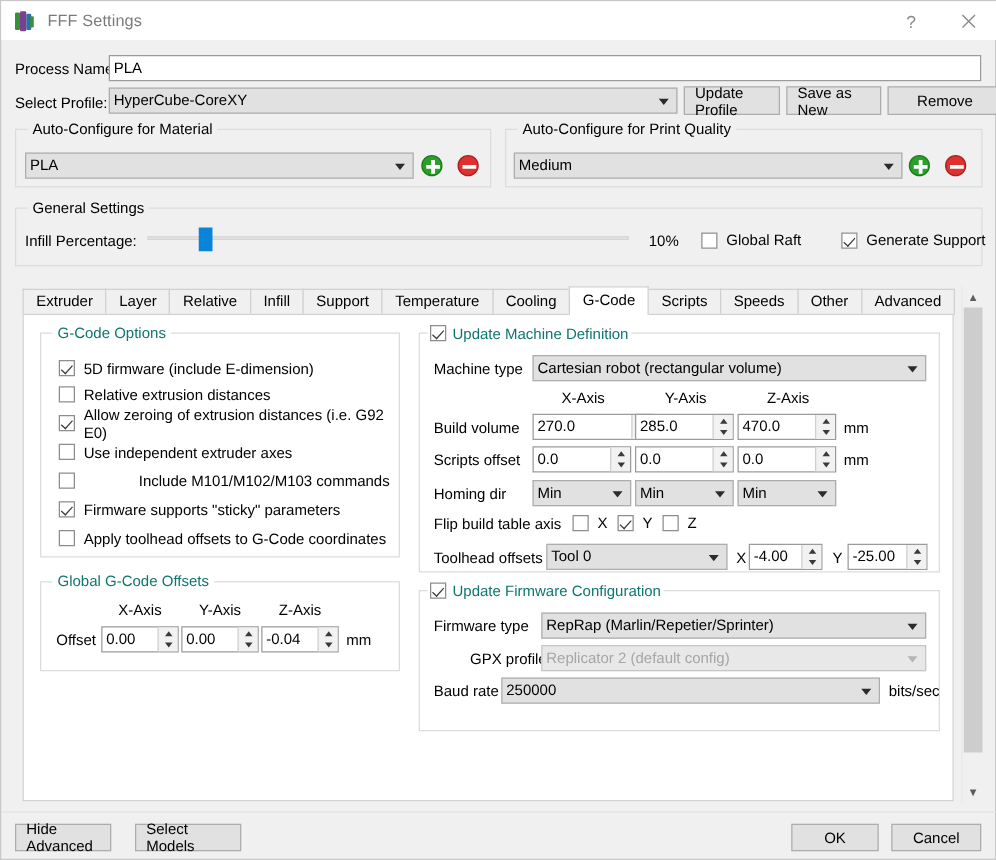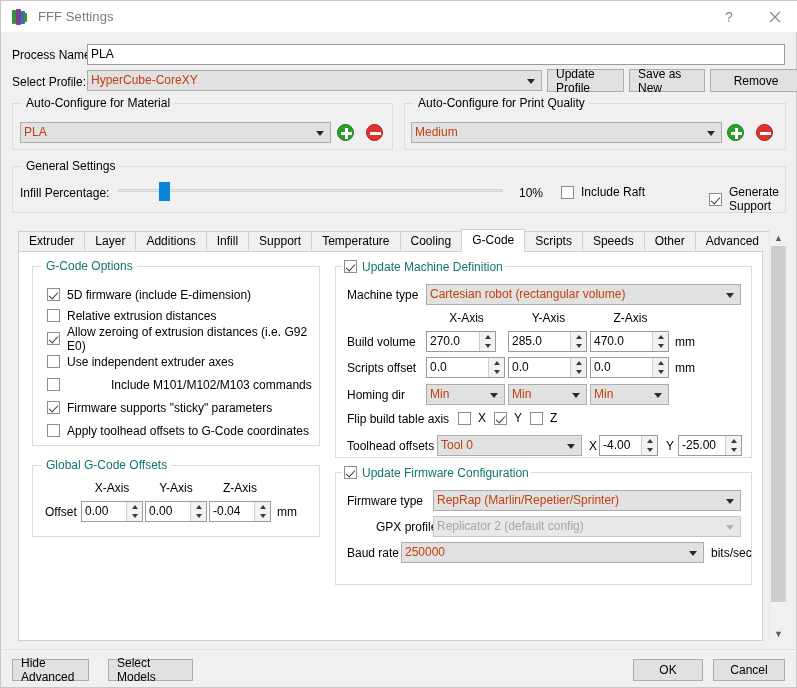--- a/index.html
+++ b/index.html
@@ -44,21 +44,21 @@
 
   
   .lbl { font-size:12px; color:#000; }
   .textbox {
     background:#ffffff; border:1px solid #9b9b9b;
     height:21px; line-height:19px; padding:0 3px; font-size:12px; color:#000;
     overflow:hidden; white-space:nowrap;
   }
   .combo {
     background:#e1e1e1; border:1px solid #adadad;
-    height:21px; line-height:19px; padding:0 3px; font-size:12px; color:#c2410c;
+    height:21px; line-height:19px; padding:0 3px; font-size:12px; color:#000000;
     position:relative; white-space:nowrap; overflow:hidden;
   }
   .combo .arrow {
     position:absolute; right:6px; top:50%; margin-top:-2px;
     width:0;height:0;border-left:4px solid transparent;border-right:4px solid transparent;
     border-top:5px solid #2b2b2b;
   }
   .combo.disabled { background:#e8e8e8; border-color:#c6c6c6; color:#a6a6a6; }
   .combo.disabled .arrow { border-top-color:#b4b4b4; }
 
@@ -236,31 +236,31 @@
   </div>
   <div class="row-label" style="left:19px; top:185px;">Infill Percentage:</div>
   <div class="slider" style="left:117px; top:181px; width:385px; height:19px;">
     <div class="track"></div>
     <div class="thumb" id="infill-thumb" style="left: 41px;"></div>
   </div>
   <div class="row-label" style="left:508px; top:185px; width:34px; text-align:right;">10%</div>
 
   <div class="cb" style="position:absolute; left:560px; top:184px;">
     <span class="cbox" id="cb-raft"></span>
-    <span class="cbl">Include Raft</span>
-  </div>
-  <div class="cb" style="position:absolute; left:672px; top:184px;margin-left:36px;">
+    <span class="cbl">Global Raft</span>
+  </div>
+  <div class="cb" style="position:absolute; left:672px; top:184px;">
     <span class="cbox on" id="cb-support"></span>
     <span class="cbl">Generate Support</span>
   </div>
 
   <div class="tabstrip" id="tabstrip">
       <div class="tab"><span>Extruder</span></div>
       <div class="tab"><span>Layer</span></div>
-      <div class="tab"><span>Additions</span></div>
+      <div class="tab"><span>Relative</span></div>
       <div class="tab"><span>Infill</span></div>
       <div class="tab"><span>Support</span></div>
       <div class="tab"><span>Temperature</span></div>
       <div class="tab"><span>Cooling</span></div>
       <div class="tab active"><span>G-Code</span></div>
       <div class="tab"><span>Scripts</span></div>
       <div class="tab"><span>Speeds</span></div>
       <div class="tab"><span>Other</span></div>
       <div class="tab"><span>Advanced</span></div>
     </div>
@@ -346,21 +346,21 @@
       <div class="combo" style="position:absolute; left:90px; top:17px; width:315px;">
         <span>Cartesian robot (rectangular volume)</span>
         <span class="arrow"></span>
       </div>
 
       <div class="lbl" style="position:absolute; left:90px; top:44px; width:81px; text-align:center;">X-Axis</div>
       <div class="lbl" style="position:absolute; left:172px; top:44px; width:81px; text-align:center;">Y-Axis</div>
       <div class="lbl" style="position:absolute; left:254px; top:44px; width:81px; text-align:center;">Z-Axis</div>
 
       <div class="lbl" style="position:absolute; left:11px; top:68px;">Build volume</div>
-      <div class="spin" style="position:absolute; left:90px; top:64px; width:70px;">
+      <div class="spin" style="position:absolute; left:90px; top:64px; width:96px;">
         <div class="val">270.0</div>
         <div class="btns">
             <u></u>
             <d></d>
           </div>
       </div>
       <div class="spin" style="position:absolute; left:172px; top:64px; width:79px;">
         <div class="val">285.0</div>
         <div class="btns">
             <u></u>

